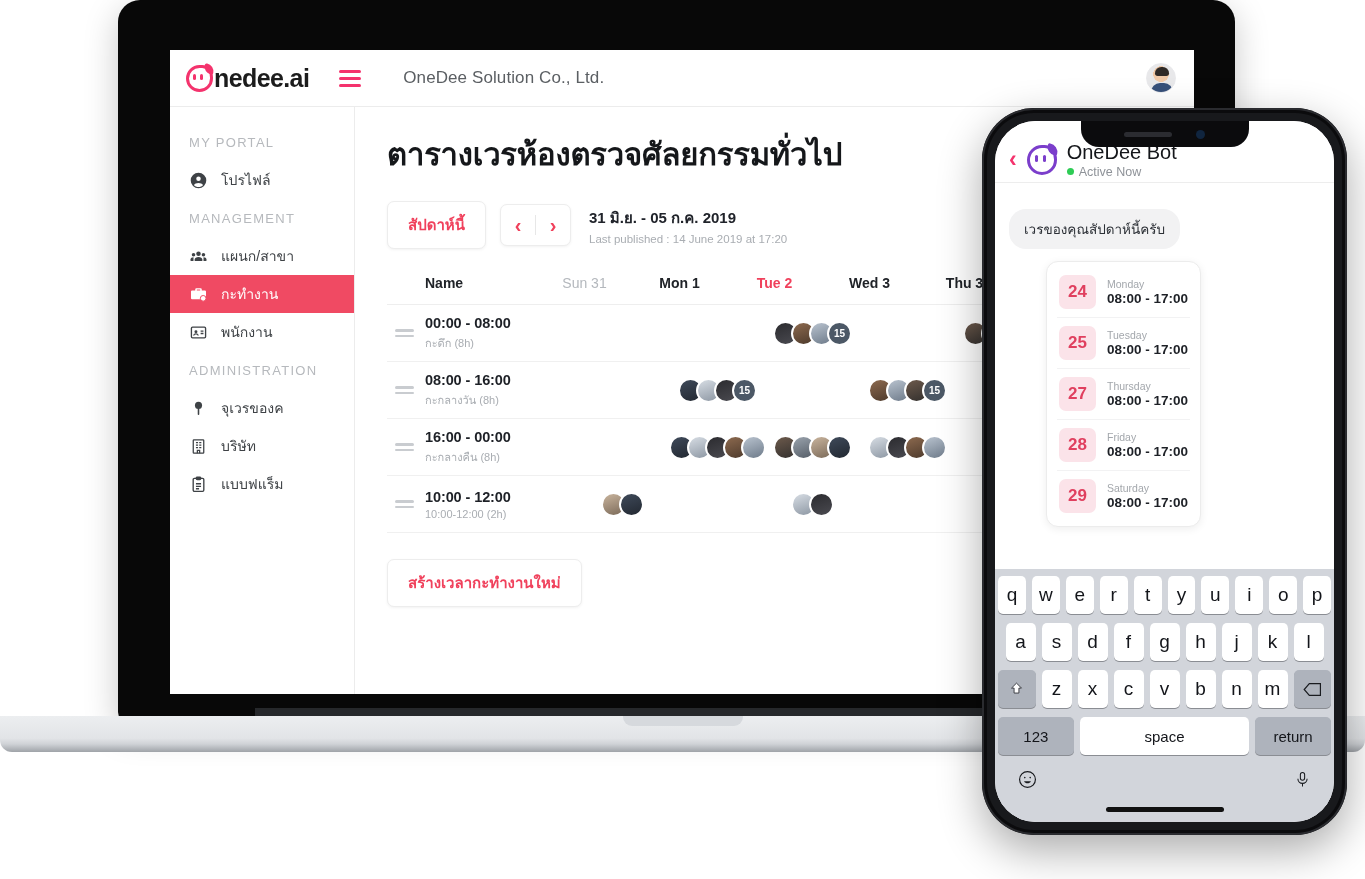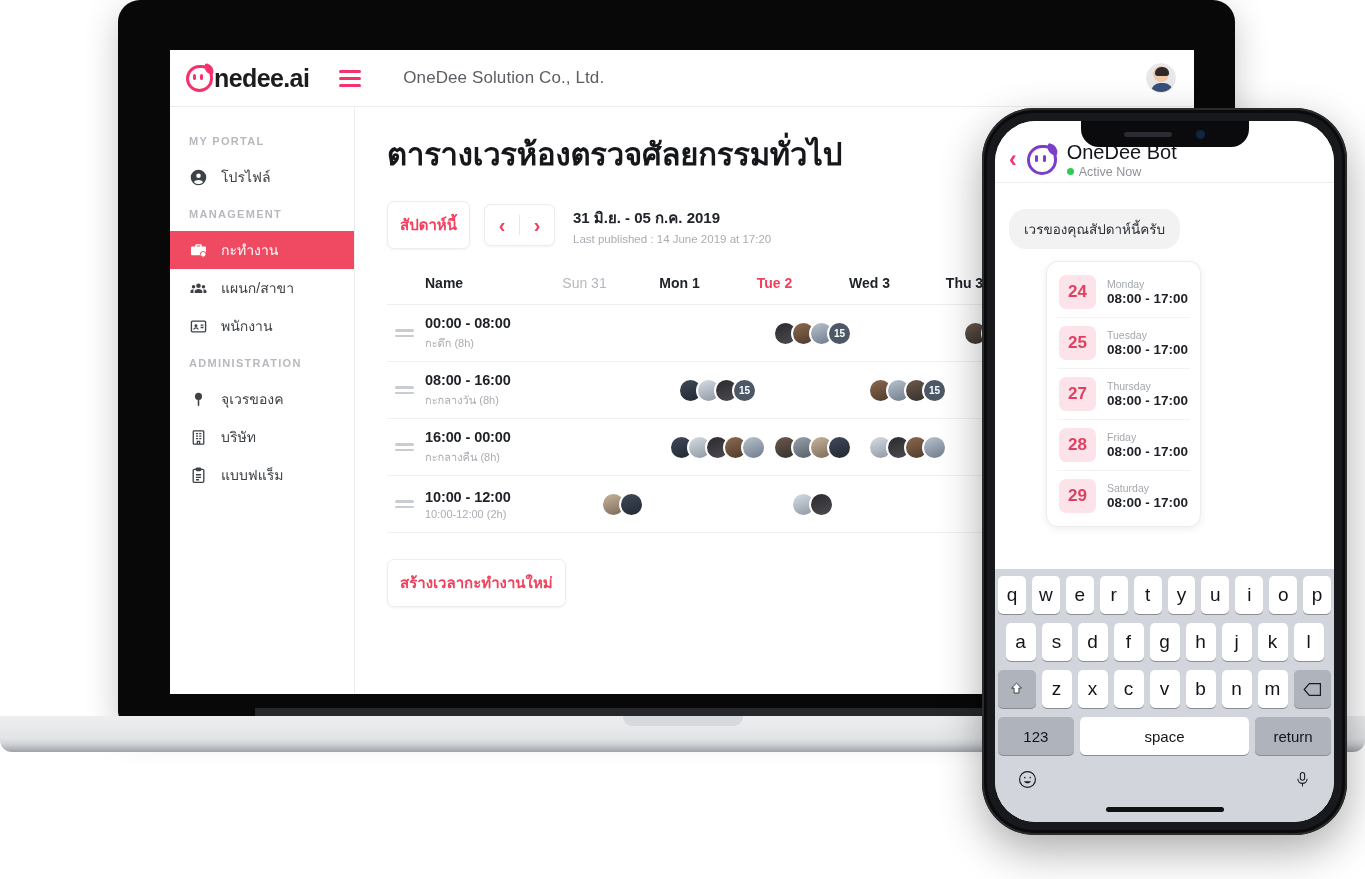--- a/index.html
+++ b/index.html
@@ -88,42 +88,42 @@
 
   
   .workspace { flex:1; display:flex; min-height:0; }
 
   
   .sidebar {
     width:185px; min-width:185px; background:#fff;
     border-right:1px solid #ececec; padding-top:16px;
   }
   .side-group-title {
-    font-size:11px; letter-spacing:1.3px; color:#b6b9bd;
-    padding: 12px 0 11px 19px; font-weight:700;
+    font-size:13px; letter-spacing:1.3px; color:#b6b9bd;
+    padding: 12px 0 11px 19px; font-weight:400;
   }
   .side-item {
     display:flex; align-items:center; gap:14px;
     height:38px; padding-left:19px; cursor:pointer;
     font-size:14px; color:#3e4246;
   }
   .side-item.active { background:#f04a63; color:#fff; }
   .side-ico { width:18px; height:18px; flex:none; display:flex; align-items:center; justify-content:center;}
   .side-ico svg { width:17px; height:17px; }
 
   
   .main { flex:1; padding: 22px 30px 0 32px; min-width:0; overflow:hidden; }
   .page-title { font-size:31px; font-weight:700; color:#15171a; letter-spacing:-.2px; }
 
   .toolbar { display:flex; align-items:center; margin-top:22px; gap:14px; }
   .btn-outline {
     background:#fff; border:1px solid #ededed; border-radius:7px;
     box-shadow:0 1px 3px rgba(0,0,0,.055);
     color:#f0415c; font-size:15px; font-weight:700;
-    padding: 11px 12px; cursor:pointer; white-space:nowrap;
+    padding: 11px 20px; cursor:pointer; white-space:nowrap;
   }
   .nav-pair {
     display:flex; align-items:center; background:#fff;
     border:1px solid #ededed; border-radius:7px; box-shadow:0 1px 3px rgba(0,0,0,.055);
     height:42px;
   }
   .nav-arrow {
     width:34px; height:100%; display:flex;align-items:center;justify-content:center;
     color:#f0415c; font-size:20px; font-weight:700; cursor:pointer;
   }
@@ -292,41 +292,41 @@
           <span class="side-ico">
             <svg viewBox="0 0 24 24" fill="currentColor">
                 <circle cx="12" cy="12" r="11" fill="none"></circle>
                 <path d="M12 1a11 11 0 100 22 11 11 0 000-22zm0 5.2a3.2 3.2 0 110 6.4 3.2 3.2 0 010-6.4zm0 15.1c-2.6 0-4.95-1.2-6.4-3.1.9-1.8 3.5-2.8 6.4-2.8s5.5 1 6.4 2.8c-1.45 1.9-3.8 3.1-6.4 3.1z"></path>
               </svg>
           </span>
           <span>โปรไฟล์</span>
         </div>
 
         <div class="side-group-title">MANAGEMENT</div>
-        <div class="side-item active">
-          <span class="side-ico">
-            <svg viewBox="0 0 24 24" fill="currentColor">
-                <path d="M9 3.2h6a1.6 1.6 0 011.6 1.6v1.4H21a1.6 1.6 0 011.6 1.6v9.4A1.6 1.6 0 0121 18.8H3A1.6 1.6 0 011.4 17.2V7.8A1.6 1.6 0 013 6.2h4.4V4.8A1.6 1.6 0 019 3.2zm.6 3h4.8V5.1H9.6z"></path>
-                <circle cx="18.6" cy="17.4" r="4" fill="currentColor" stroke="#f04a63" stroke-width="1.4"></circle>
-              </svg>
-          </span>
-          <span>กะทำงาน</span>
-        </div>
         <div class="side-item">
           <span class="side-ico">
             <svg viewBox="0 0 24 24" fill="currentColor">
                 <circle cx="12" cy="8" r="3.2"></circle>
                 <circle cx="5" cy="9.6" r="2.5"></circle>
                 <circle cx="19" cy="9.6" r="2.5"></circle>
                 <path d="M12 12.6c-3 0-5.4 1.6-5.4 3.6v2.2h10.8v-2.2c0-2-2.4-3.6-5.4-3.6z"></path>
                 <path d="M4.9 13.1c-2.3 0-4.1 1.2-4.1 2.7v2.6h4.1z"></path>
                 <path d="M19.1 13.1c2.3 0 4.1 1.2 4.1 2.7v2.6h-4.1z"></path>
               </svg>
           </span>
           <span>แผนก/สาขา</span>
+        </div>
+        <div class="side-item active">
+          <span class="side-ico">
+            <svg viewBox="0 0 24 24" fill="currentColor">
+                <path d="M9 3.2h6a1.6 1.6 0 011.6 1.6v1.4H21a1.6 1.6 0 011.6 1.6v9.4A1.6 1.6 0 0121 18.8H3A1.6 1.6 0 011.4 17.2V7.8A1.6 1.6 0 013 6.2h4.4V4.8A1.6 1.6 0 019 3.2zm.6 3h4.8V5.1H9.6z"></path>
+                <circle cx="18.6" cy="17.4" r="4" fill="currentColor" stroke="#f04a63" stroke-width="1.4"></circle>
+              </svg>
+          </span>
+          <span>กะทำงาน</span>
         </div>
         <div class="side-item">
           <span class="side-ico">
             <svg viewBox="0 0 24 24" fill="none" stroke="currentColor" stroke-width="1.9">
                 <rect x="2" y="4.5" width="20" height="15" rx="1.6"></rect>
                 <circle cx="8.4" cy="11" r="2.1" fill="currentColor" stroke="none"></circle>
                 <path d="M5 16.2c.6-1.5 1.9-2.3 3.4-2.3s2.8.8 3.4 2.3" stroke-width="1.6"></path>
                 <path d="M15 10h4M15 13.4h4"></path>
               </svg>
           </span>

